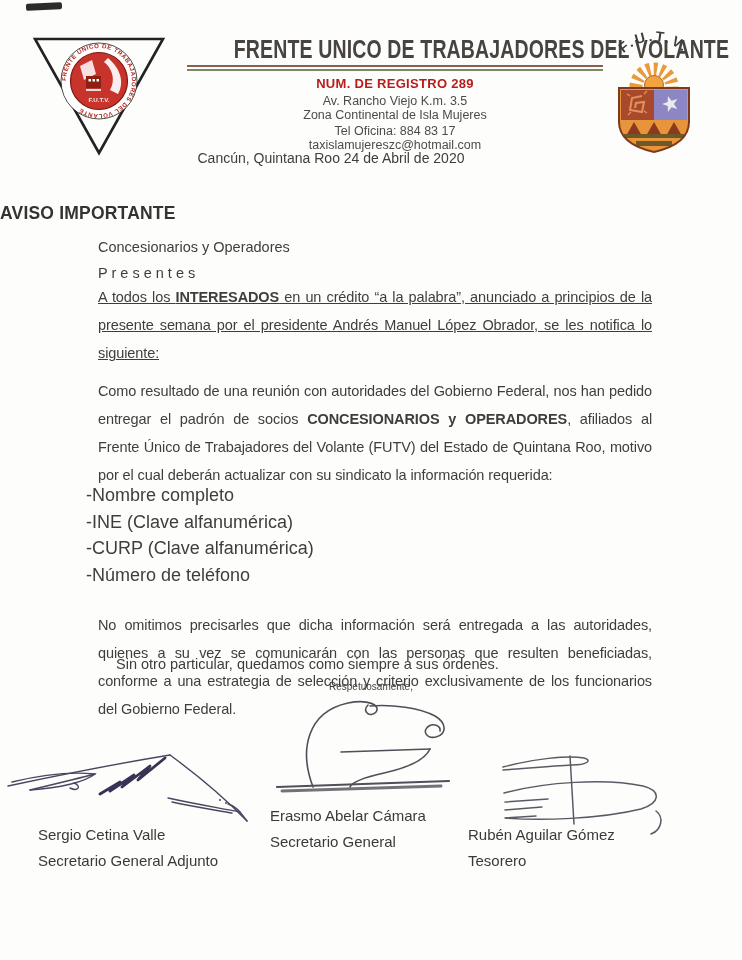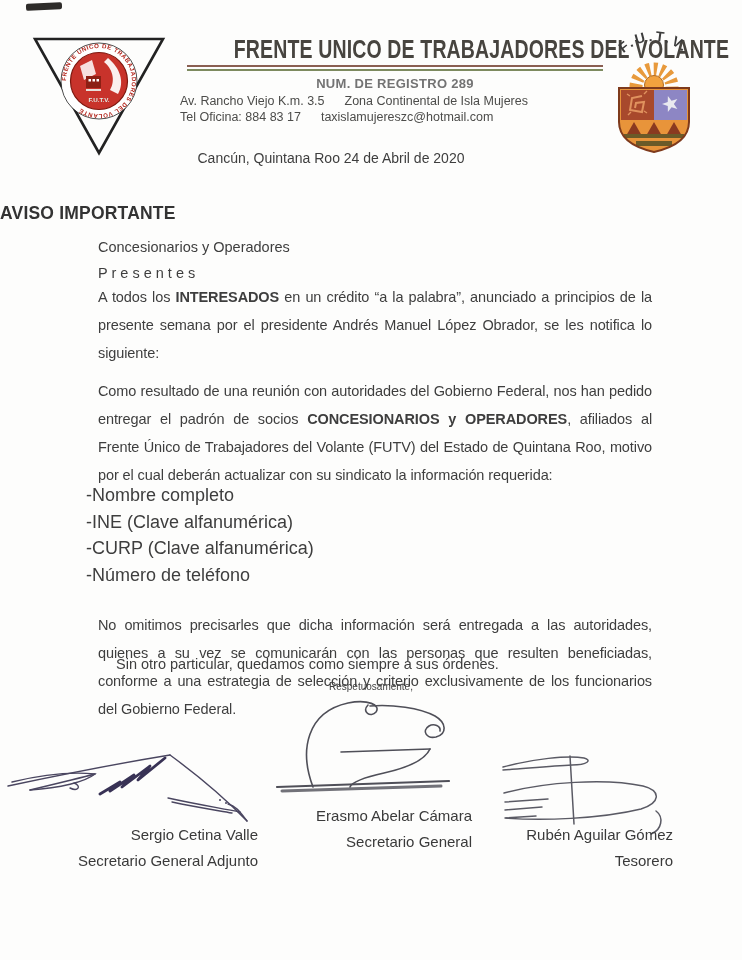--- a/index.html
+++ b/index.html
@@ -15,40 +15,40 @@
 
   
   .logo-left { position:absolute; left:30px; top:34px; width:138px; height:124px; }
   .logo-right { position:absolute; left:596px; top:26px; width:116px; height:136px; }
   .head-center { position:absolute; left:180px; top:36px; width:430px; text-align:center; }
   .org-name { font-size:26px; font-weight:bold; color:#47443f; white-space:nowrap;
     transform:scaleX(0.75); transform-origin:50% 50%; letter-spacing:0.2px; line-height:26px; }
   .rule { height:2px; width:416px; margin:1px auto 0; }
   .rule-top { background:#8a5f52; margin-top:3px; }
   .rule-bottom { background:#7d8a5f; margin-top:2px; }
-  .registry { margin-top:5px; font-size:13px; font-weight:bold; color:#737373; letter-spacing:0.3px; }
-  .addr-row { margin-top:2.5px; font-size:12.5px; color:#4c4c4a; display:flex; justify-content:flex-start; gap:20px; white-space:nowrap; }
+  .registry { margin-top:5px; font-size:13px; font-weight:bold; color:#b91c1c; letter-spacing:0.3px; }
+  .addr-row { margin-top:2.5px; font-size:12.5px; color:#4c4c4a; display:flex; justify-content:flex-end; white-space:nowrap;flex-direction:column; }
 
   .date-line { position:absolute; left:0; top:150px; width:662px; text-align:center; font-size:14px; }
   .notice-title { position:absolute; left:0; top:203px; width:742px; text-align:left;
     font-size:17.5px; font-weight:bold; color:#333; letter-spacing:0.2px; }
 
   .recipients { position:absolute; left:98px; top:234px; font-size:14.5px; line-height:26px; }
 
   .para { position:absolute; left:98px; width:554px; font-size:14.5px; letter-spacing:-0.1px;
     line-height:28px; text-align:justify; text-align-last:left; }
-  .p1 { top:283px; }
+  .p1 { top:283px;text-decoration:underline; }
   .p2 { top:377px; }
   .req-list { position:absolute; left:86px; top:482px; font-size:18px; line-height:26.5px; }
   .p3 { top:611px; }
   .closing { position:absolute; left:98px; top:656px; font-size:14.5px;margin-left:18px; }
   .salutation { position:absolute; left:0; top:681px; width:742px; text-align:center; font-size:10px; }
 
   .sig-overlay { position:absolute; left:0; top:690px; width:742px; height:175px; }
-  .sig-block { position:absolute; text-align:right; font-size:15px; line-height:26px; color:#3a3a3a; }
+  .sig-block { position:absolute; text-align:left; font-size:15px; line-height:26px; color:#3a3a3a; }
   .sig-left   { left:38px;  top:822px; width:220px; }
   .sig-center { left:270px; top:803px; width:202px; }
   .sig-right  { left:468px; top:822px; width:205px; }
   b { font-weight:bold; }
 </style>
 </head>
 <body>
 
 <div class="page">
 

